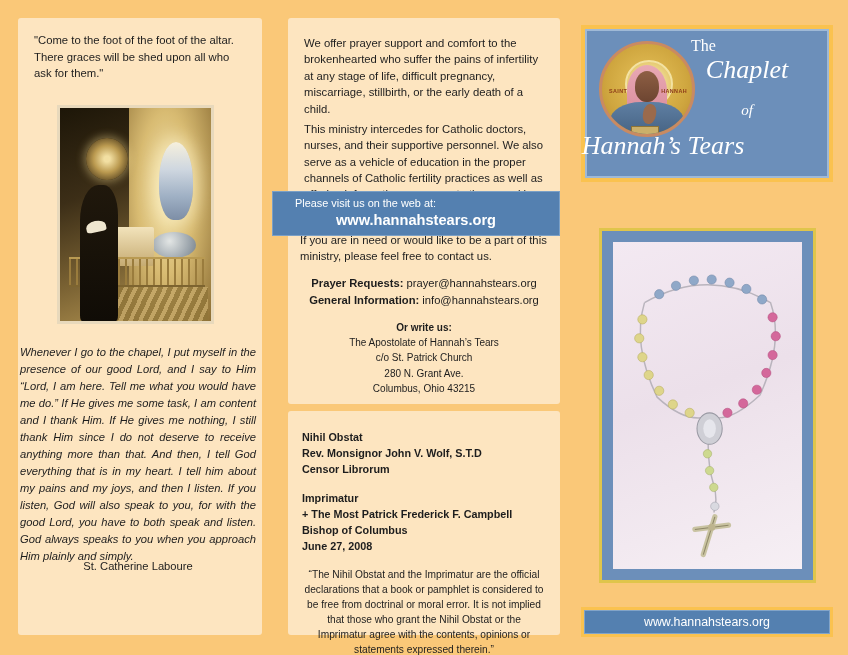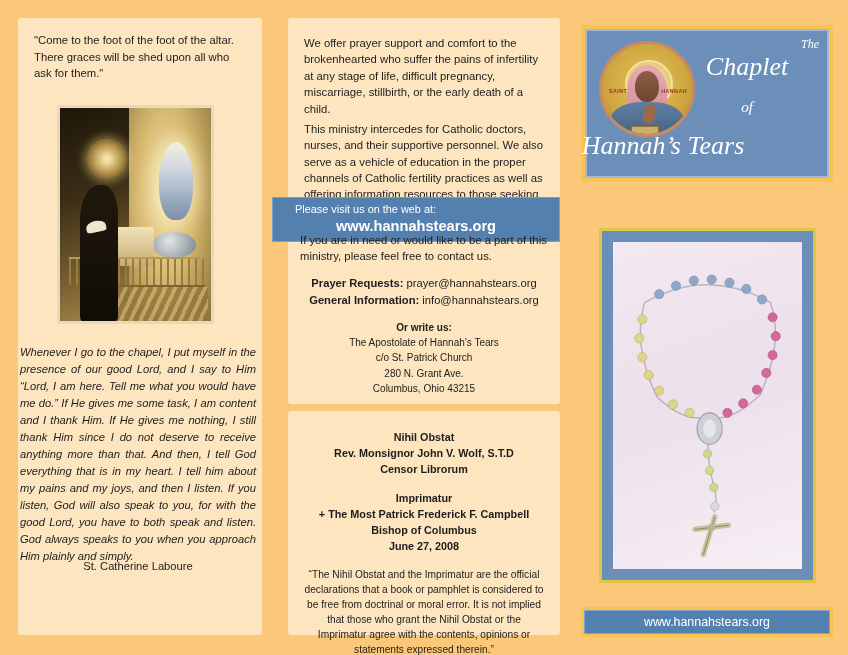--- a/index.html
+++ b/index.html
@@ -161,21 +161,21 @@
   }
   .mid-para {
     font-size: 11.3px;
     line-height: 1.45;
     color: #1d1d1d;
     margin: 4px;
   }
   #web-banner {
     position: absolute;
     left: 272px;
-    top: 197px;
+    top: 191px;
     width: 288px;
     height: 45px;
     background: #5480b0;
     border: 1px solid #7ba0c6;
     box-sizing: border-box;
     color: #ffffff;
     padding: 5px 0 16px 22px;
   }
   .banner-line1 {
     font-size: 10.9px;
@@ -221,21 +221,21 @@
   .write-block .hdr { font-weight: bold; }
 
   #mid-panel-bottom {
     left: 288px;
     top: 411px;
     width: 272px;
     height: 224px;
     padding: 18px 14px 0 14px;
   }
   .imprimatur {
-    text-align: center;
+    text-align: left;
     font-size: 10.8px;
     font-weight: bold;
     line-height: 1.5;
     color: #1d1d1d;
   }
   .imprimatur .gap { display: block; height: 12px; }
   .disclaimer {
     margin-top: 14px;
     text-align: center;
     font-size: 10.2px;
@@ -339,23 +339,22 @@
   .title-text {
     position: absolute;
     right: 8px;
     top: 6px;
     width: 144px;
     color: #ffffff;
     font-family: "Liberation Serif", serif;
     text-align: center;
   }
   .t-the {
-    font-size: 12px;
-    font-style: italic;
-    text-align: right;
+    font-size: 16px;
+    text-align: left;
     padding-left: 16px;
   }
   .t-chaplet {
     font-size: 26px;
     font-style: italic;
     line-height: 1.05;
     margin-top: 1px;
   }
   .t-of {
     font-size: 15px;

